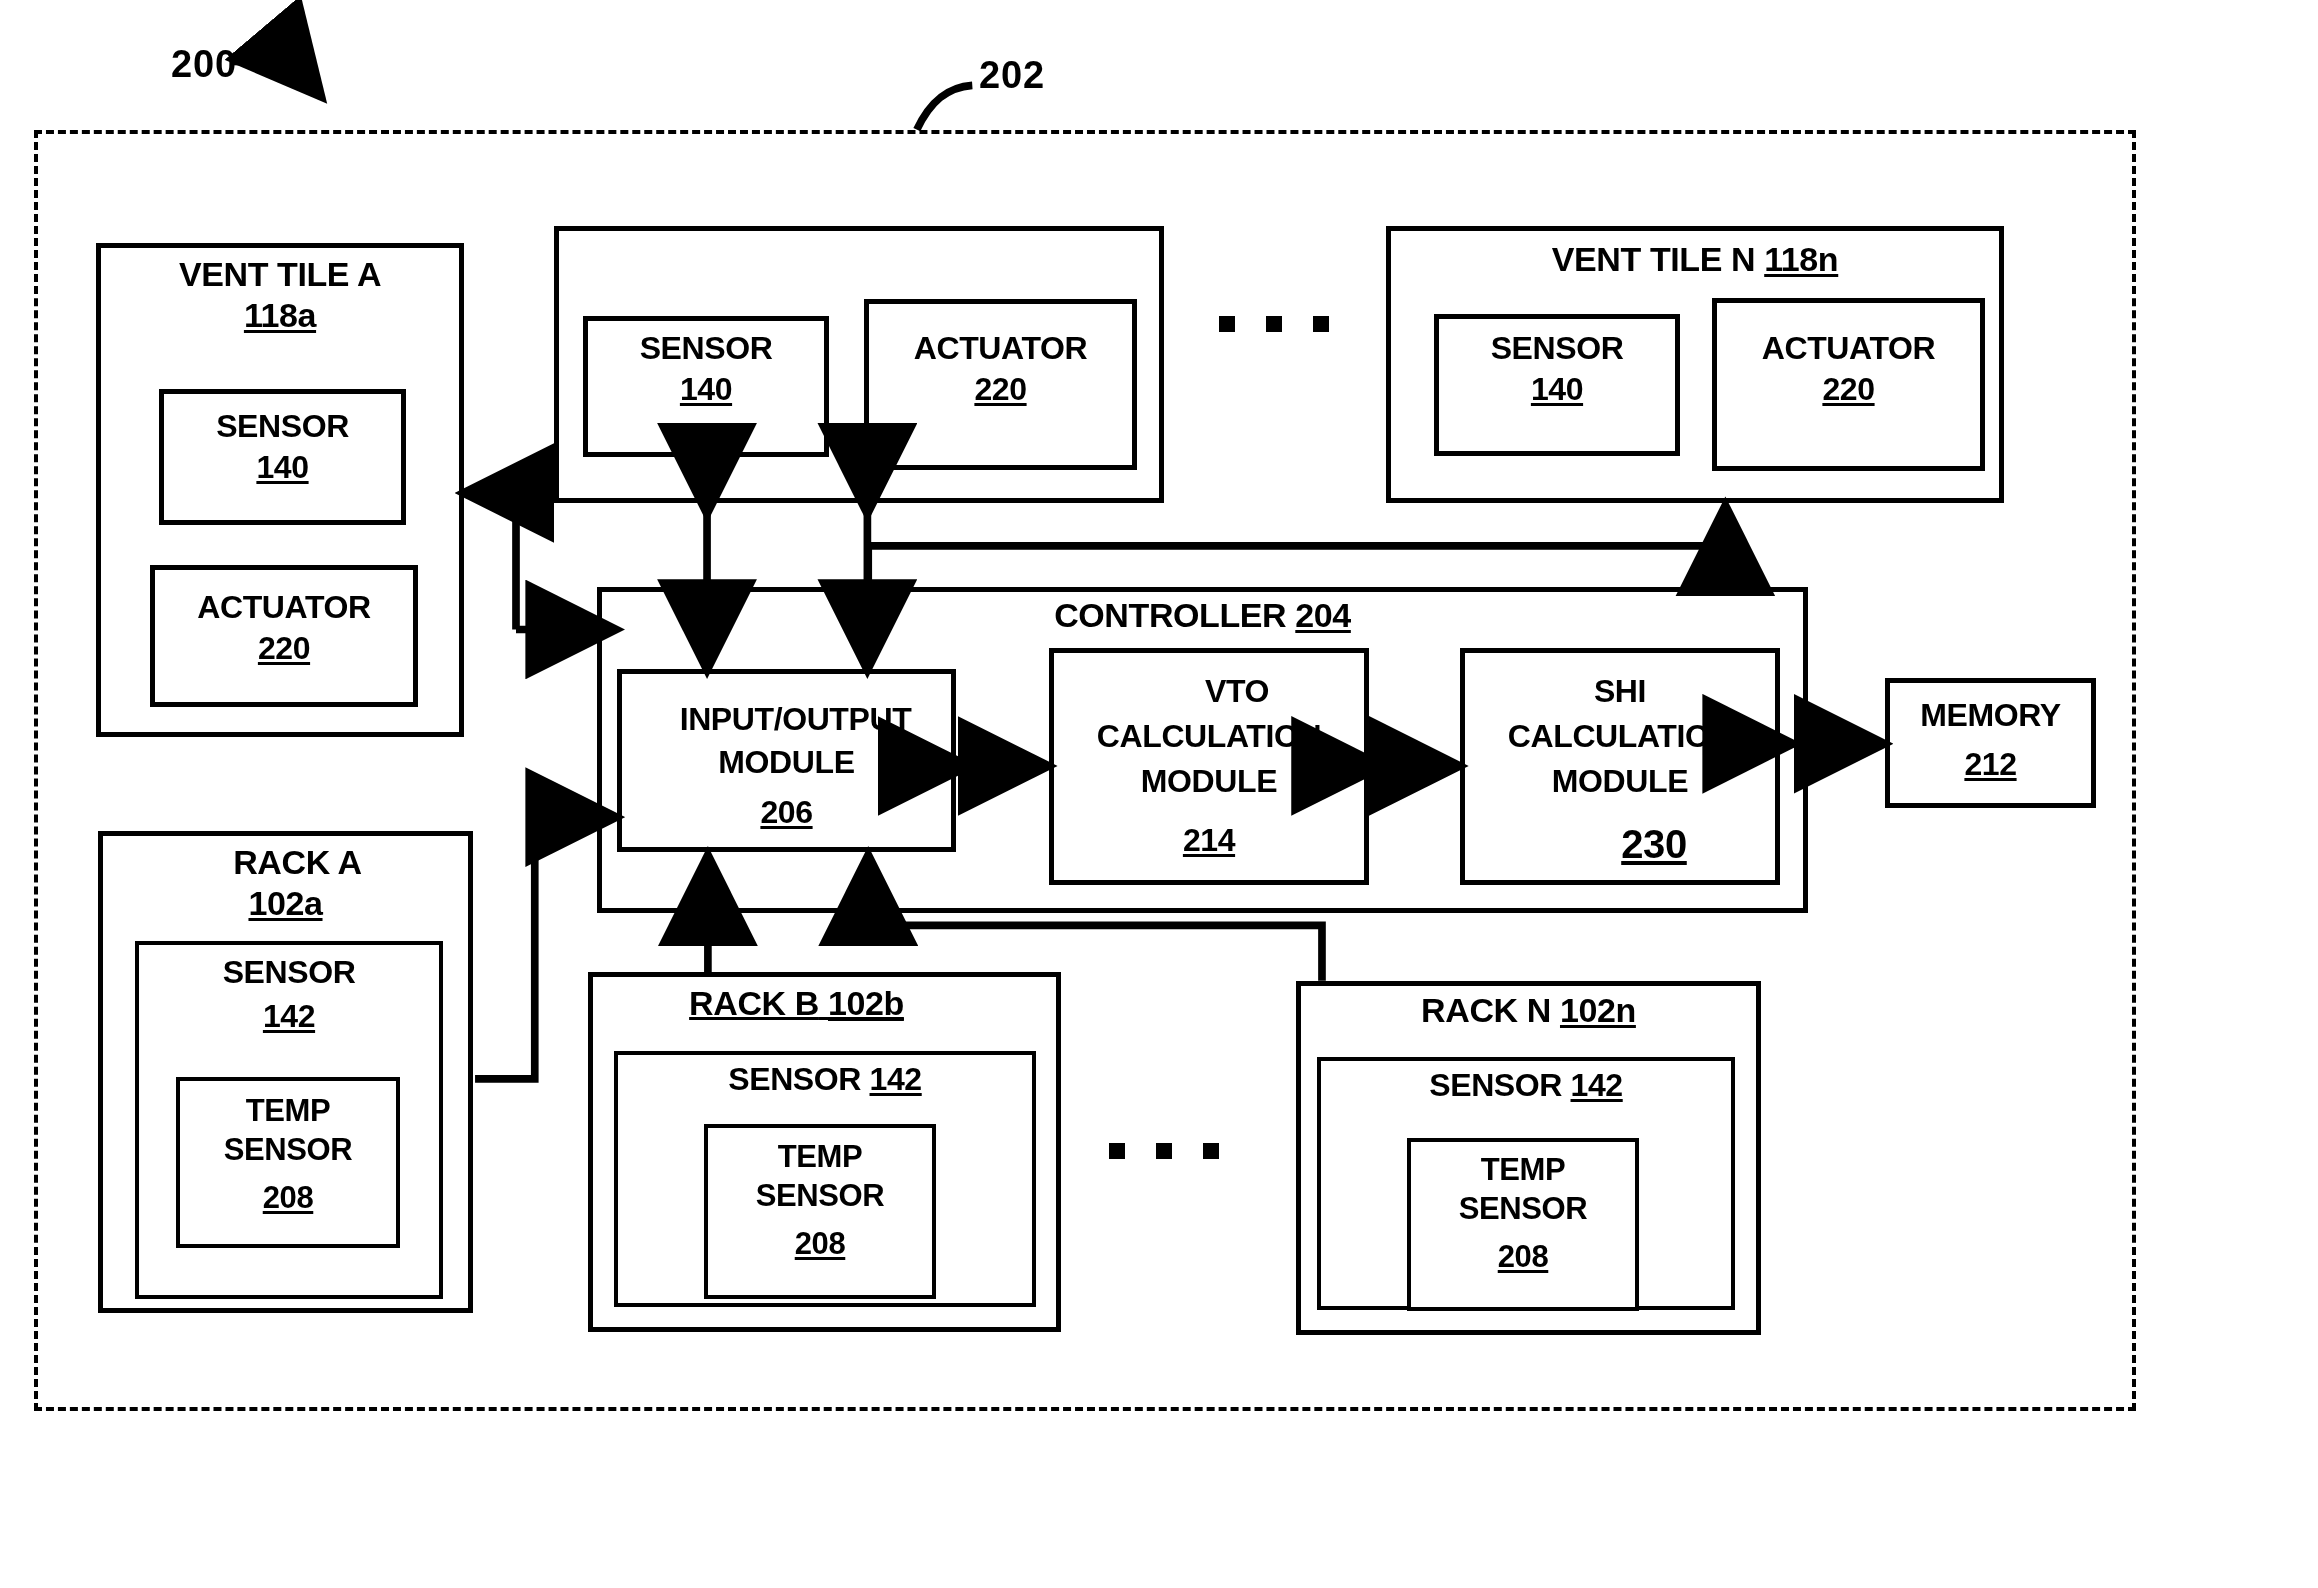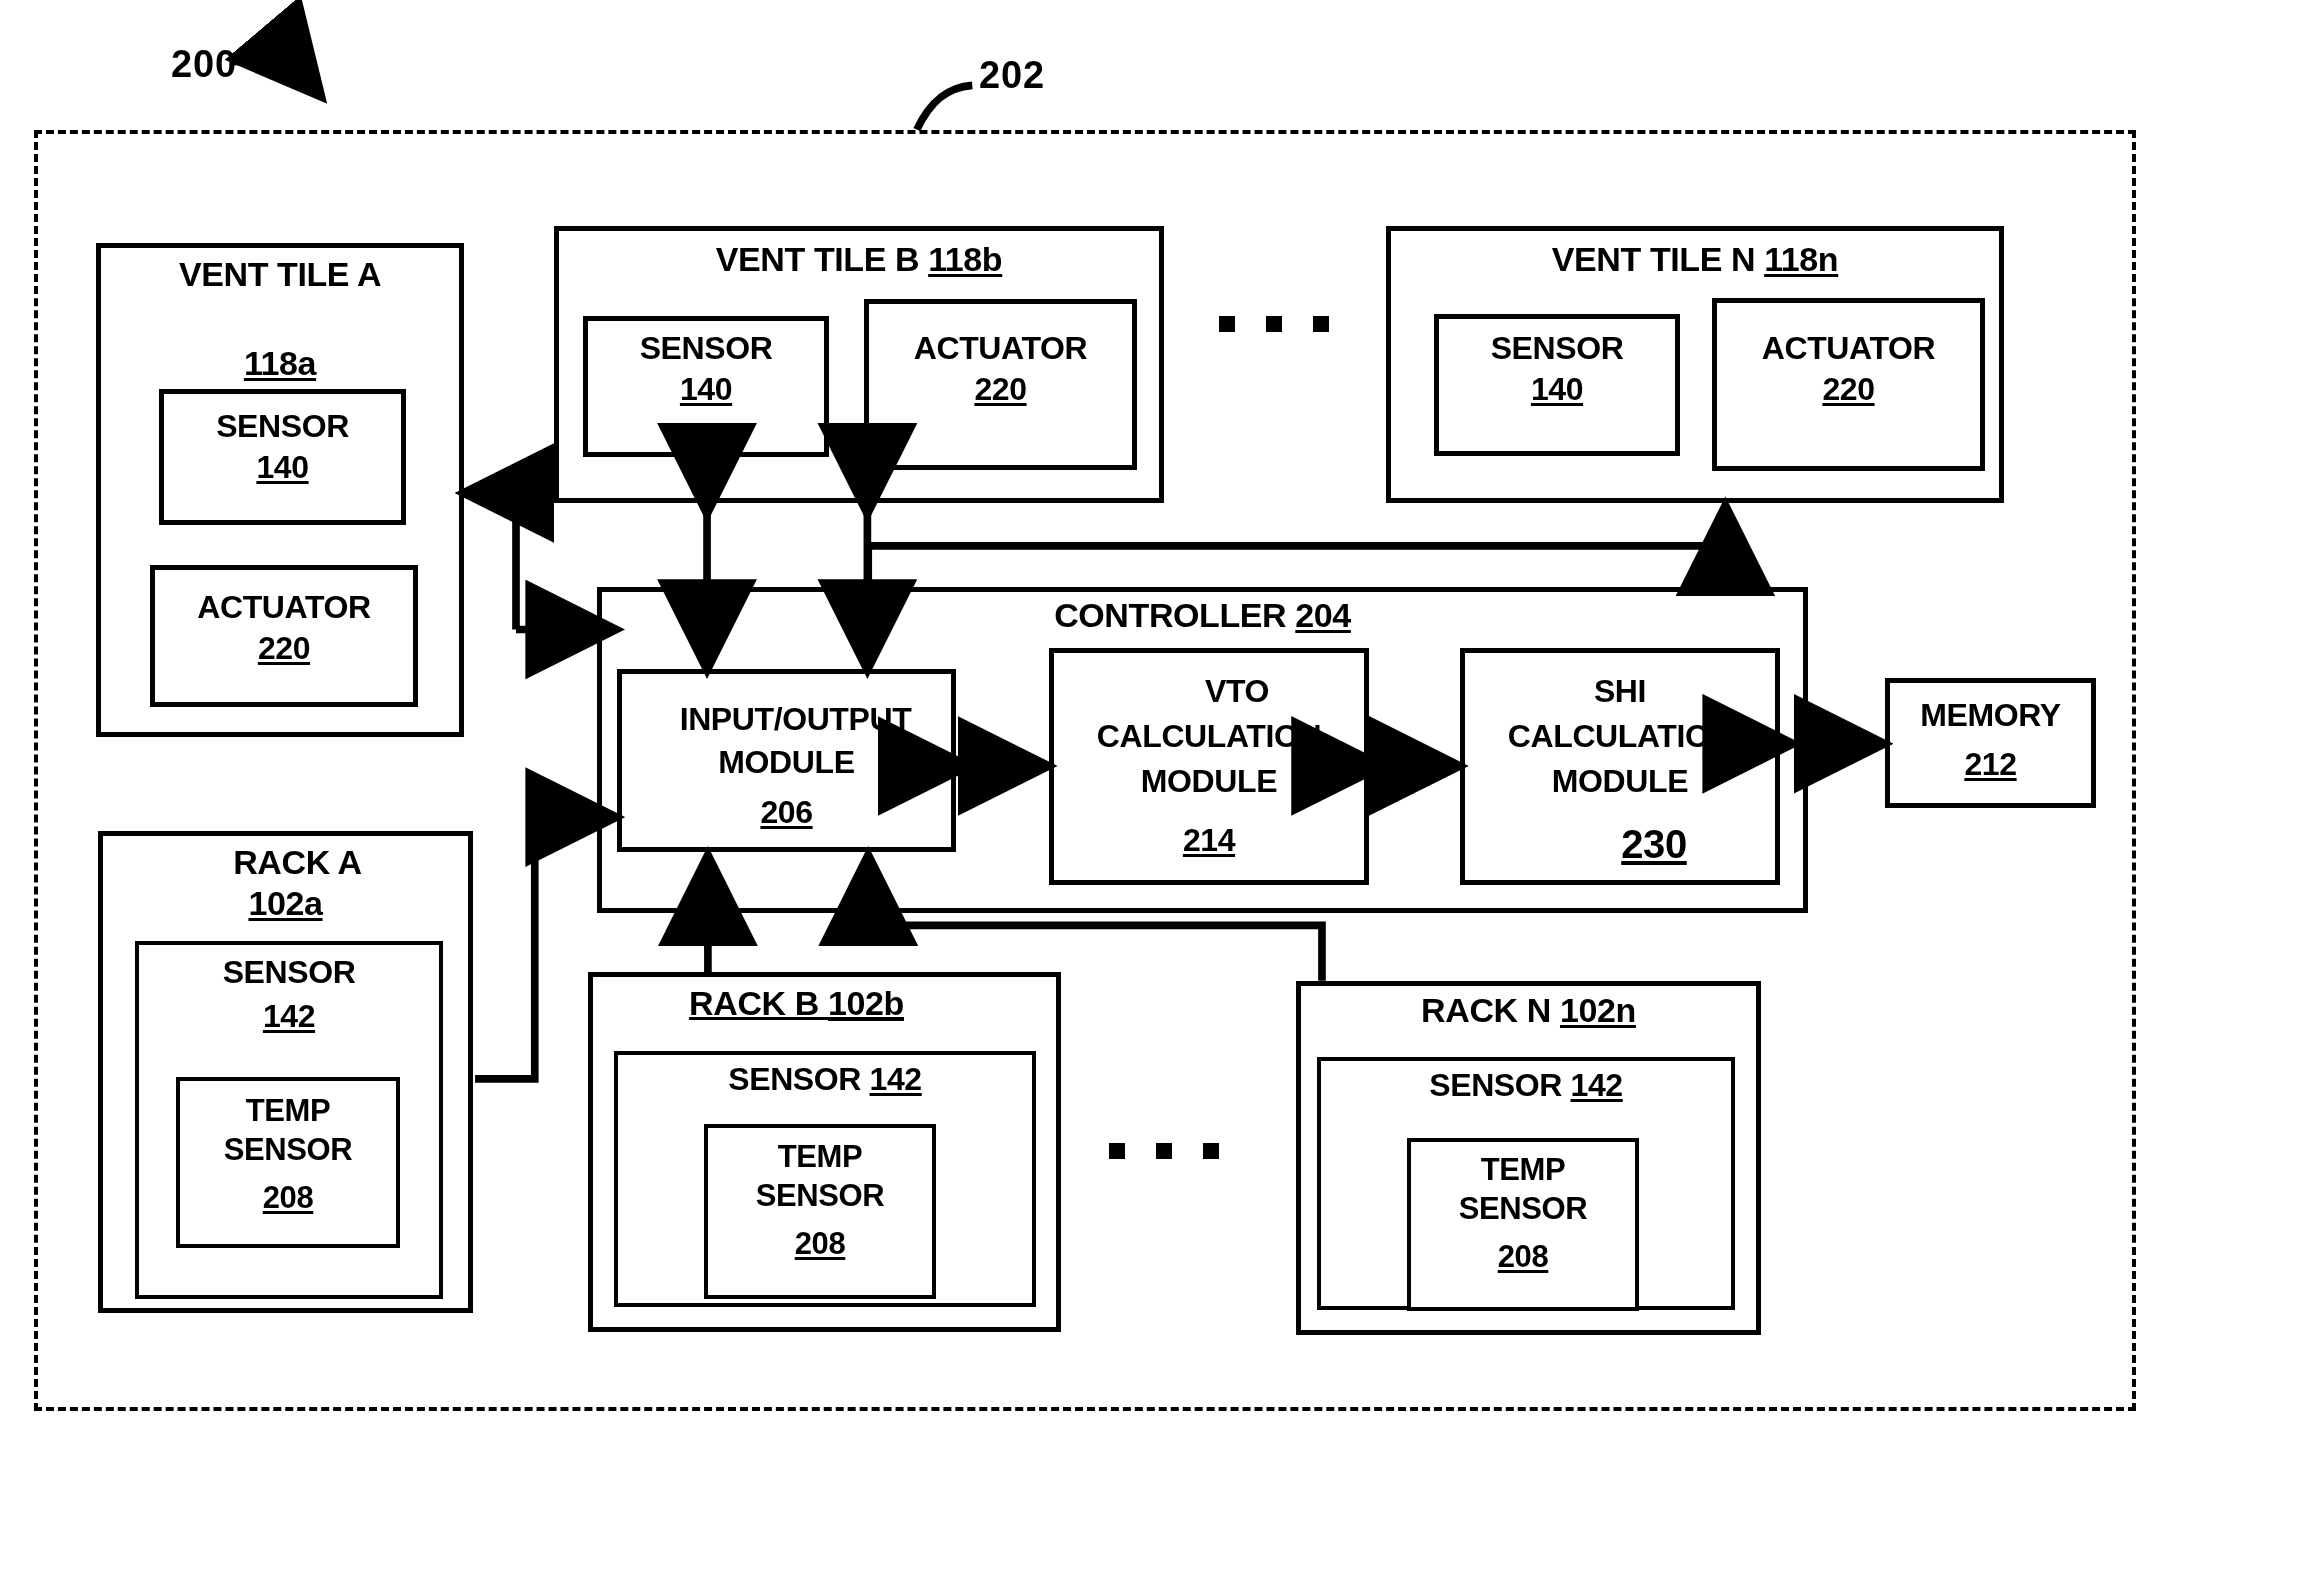--- a/index.html
+++ b/index.html
@@ -69,35 +69,31 @@
 
 <div id="canvas">
 
   <div class="fignum" style="left:171px; top:43px;">200</div>
   <div class="fignum" style="left:979px; top:54px;">202</div>
 
   <div class="dashed-area" style="left:34px; top:130px; width:2102px; height:1281px;"></div>
 
   <div class="box" style="left:96px; top:243px; width:368px; height:494px;"></div>
   <div class="lbl" style="left:96px; top:256px; width:368px; font-size:34px;">VENT TILE A</div>
-  <div class="lbl u" style="left:96px; top:297px; width:368px; font-size:34px;margin-top:48px;">118a</div>
+  <div class="lbl u" style="left:96px; top:297px; width:368px; font-size:34px;">118a</div>
 
   <div class="box" style="left:159px; top:389px; width:247px; height:136px;"></div>
   <div class="lbl" style="left:159px; top:409px; width:247px; font-size:32px;">SENSOR</div>
   <div class="lbl u" style="left:159px; top:450px; width:247px; font-size:32px;">140</div>
 
   <div class="box" style="left:150px; top:565px; width:268px; height:142px;"></div>
   <div class="lbl" style="left:150px; top:590px; width:268px; font-size:32px;">ACTUATOR</div>
   <div class="lbl u" style="left:150px; top:631px; width:268px; font-size:32px;">220</div>
 
   <div class="box" style="left:554px; top:226px; width:610px; height:277px;"></div>
-  <div class="lbl" style="left:554px; top:241px; width:610px; font-size:34px;">
-    <span>VENT TILE B</span>
-    <span class="u">118b</span>
-  </div>
 
   <div class="box" style="left:583px; top:316px; width:246px; height:141px;"></div>
   <div class="lbl" style="left:583px; top:331px; width:246px; font-size:32px;">SENSOR</div>
   <div class="lbl u" style="left:583px; top:372px; width:246px; font-size:32px;">140</div>
 
   <div class="box" style="left:864px; top:299px; width:273px; height:171px;"></div>
   <div class="lbl" style="left:864px; top:331px; width:273px; font-size:32px;">ACTUATOR</div>
   <div class="lbl u" style="left:864px; top:372px; width:273px; font-size:32px;">220</div>
 
   <div class="dots" style="left:1219px; top:316px;">

